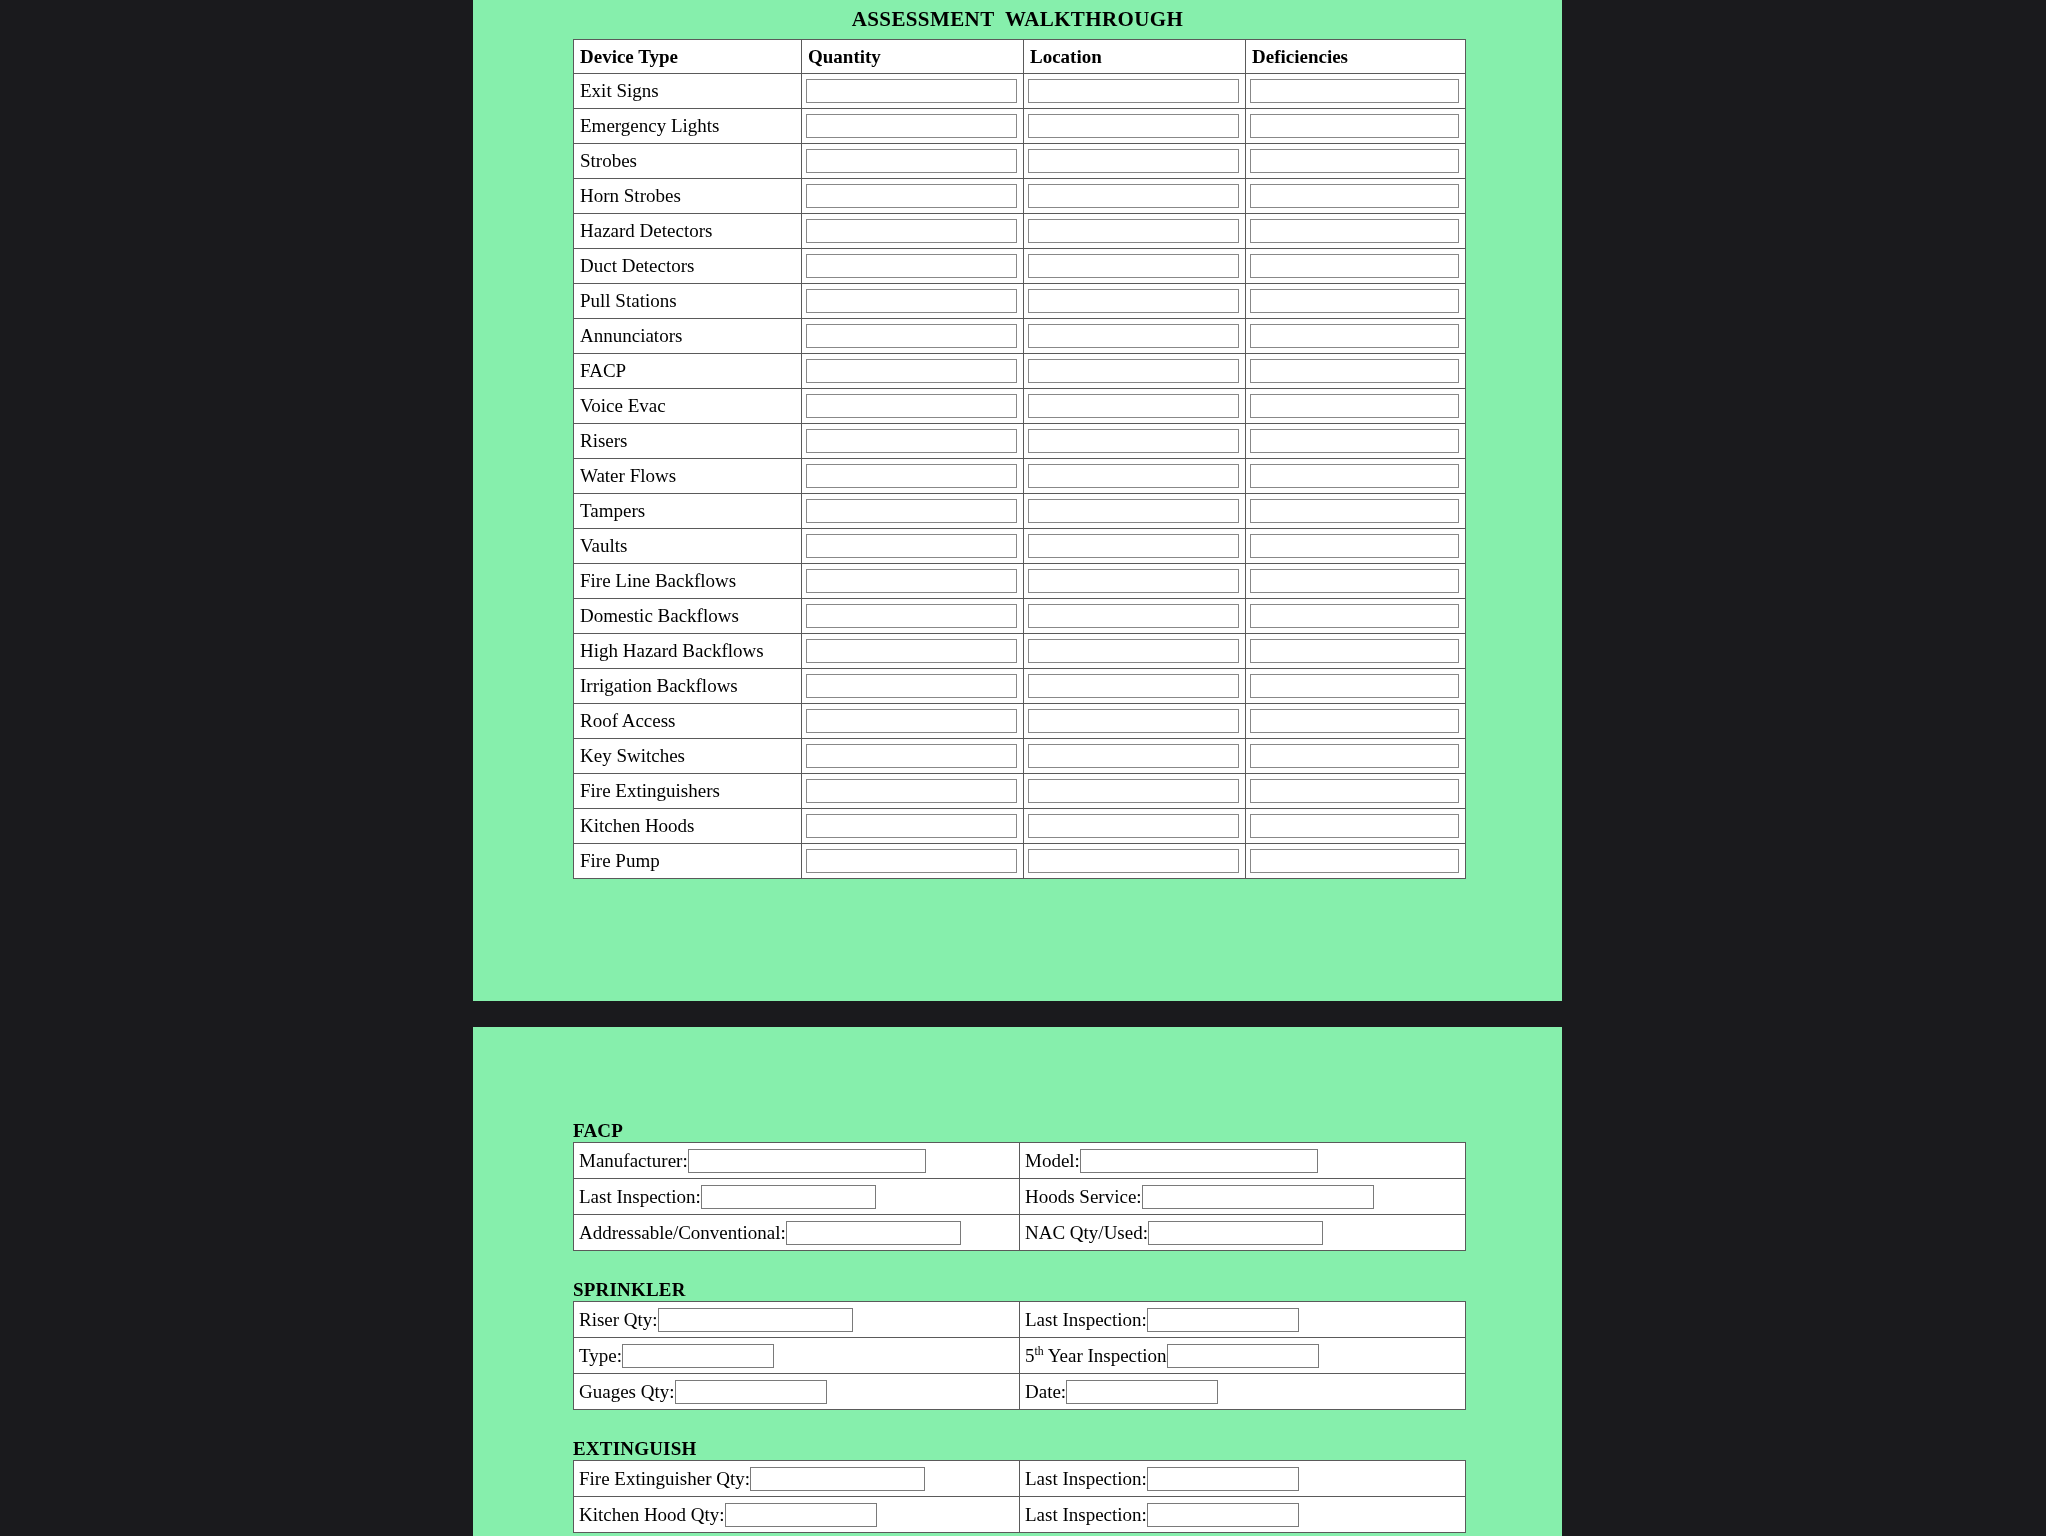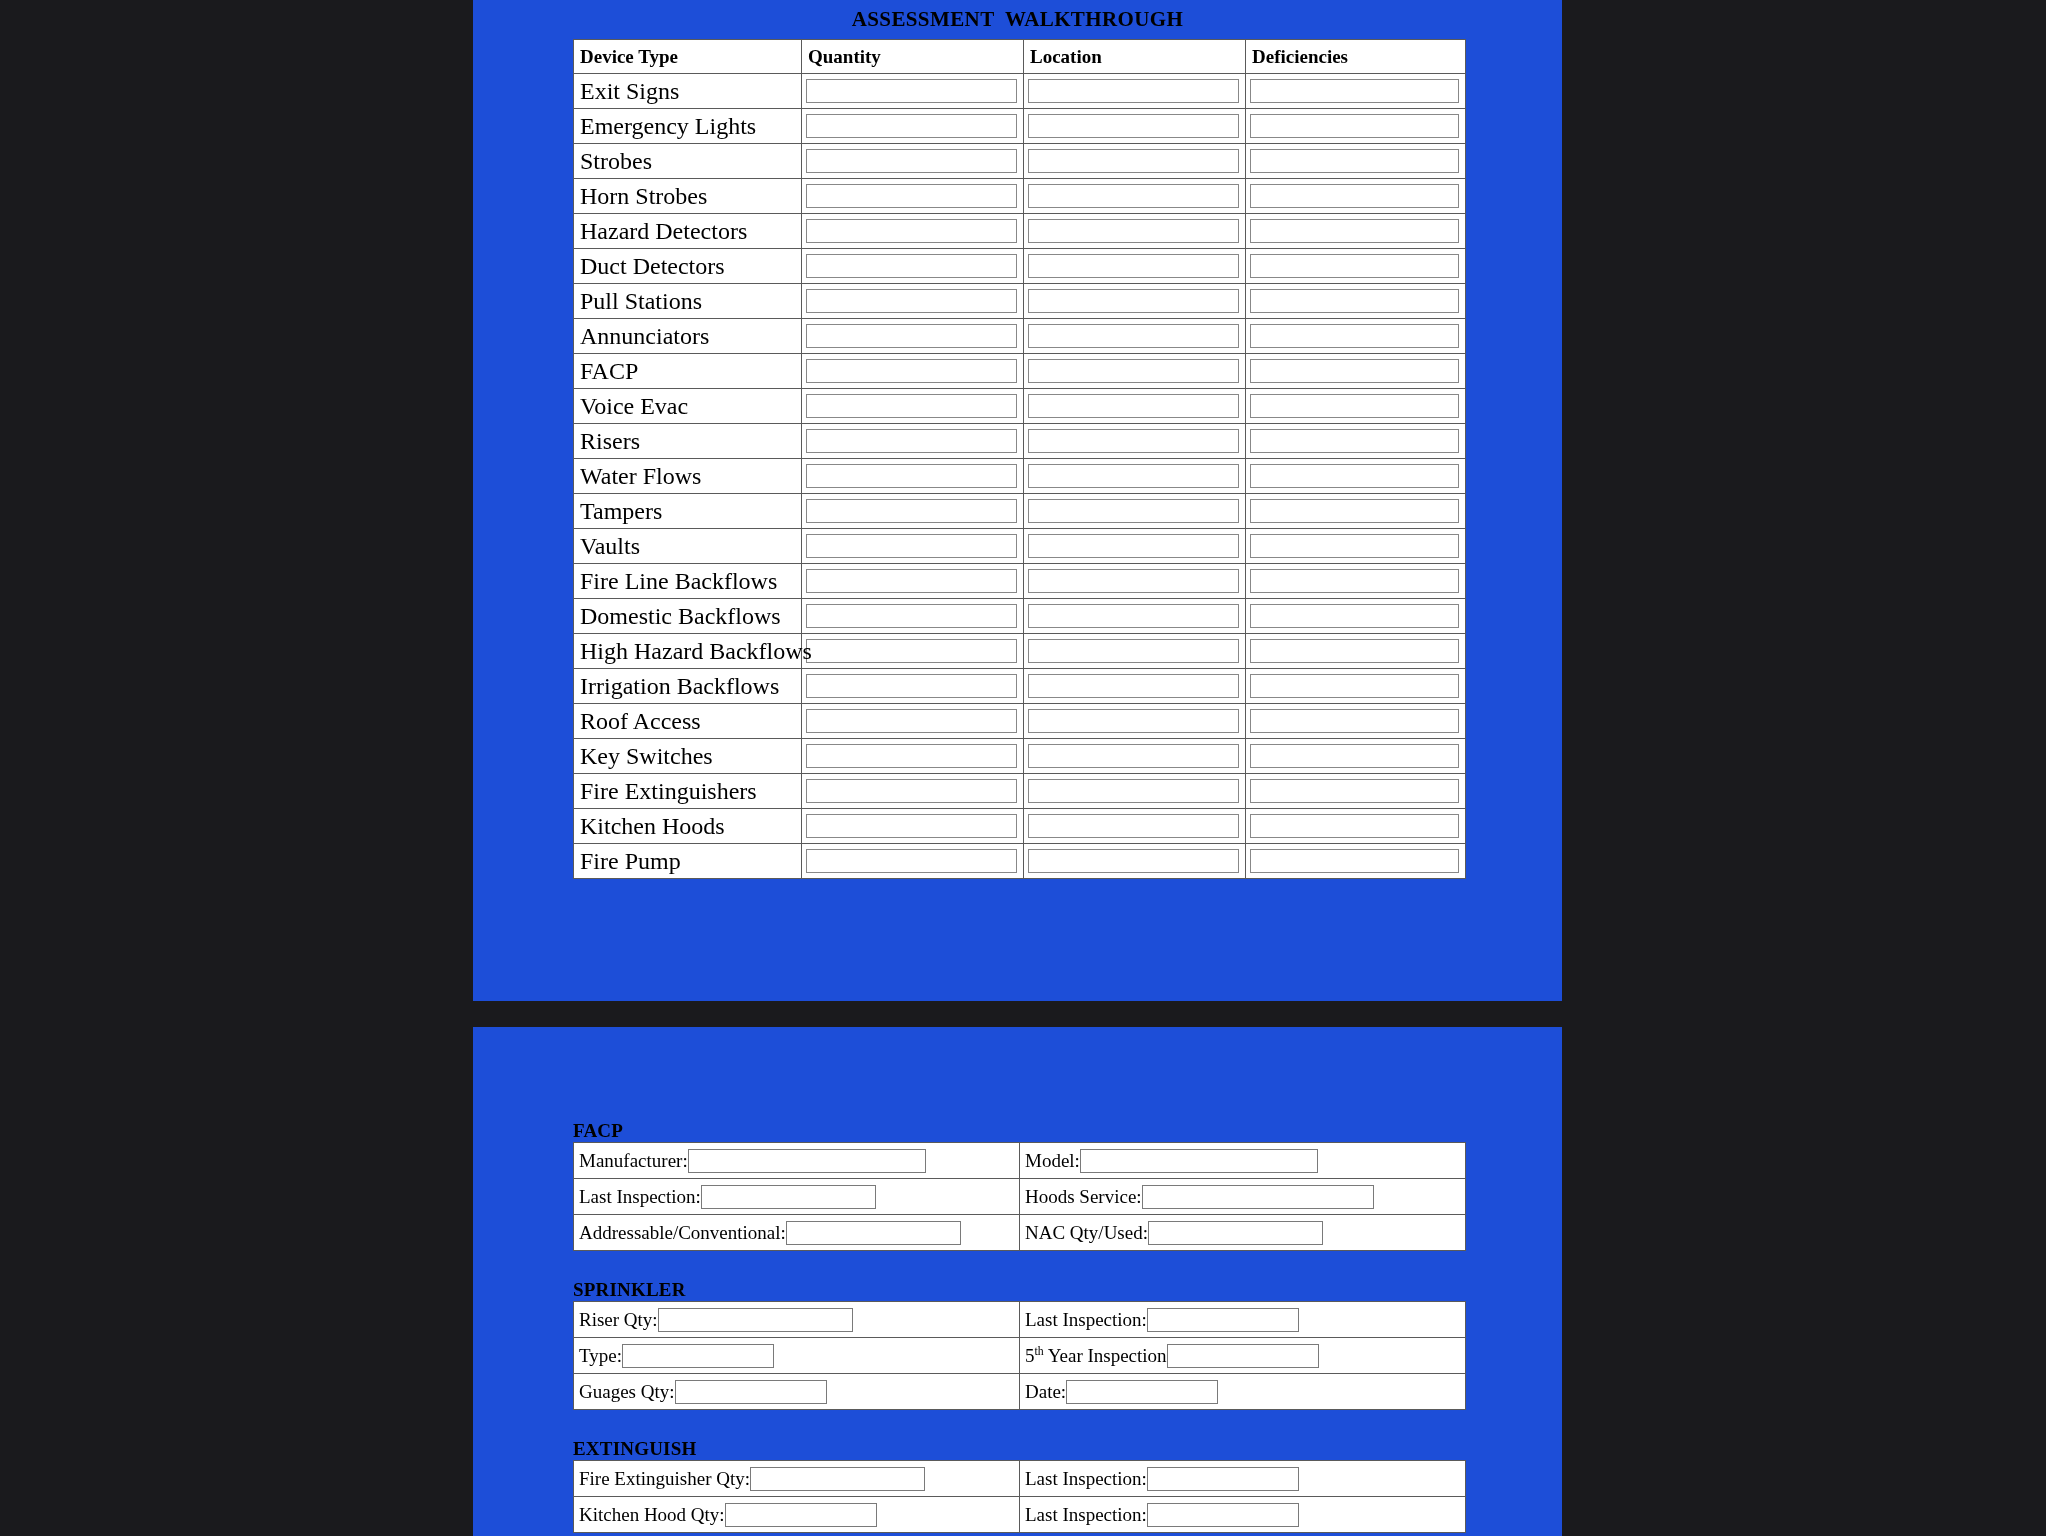--- a/index.html
+++ b/index.html
@@ -20,21 +20,21 @@
     width: 2046px;
     height: 1536px;
     background: #1a1a1d;
   }
 
   
   .page {
     position: absolute;
     left: 473px;
     width: 1089px;
-    background: #1d4ed8;
+    background: #86efac;
     box-sizing: border-box;
   }
   #page-1 { top: -1px; height: 1002px; }
   #page-2 { top: 1027px; height: 509px; }
 
   
   .doc-title {
     position: absolute;
     top: 8px;
     left: 0;
@@ -65,21 +65,21 @@
   }
   .wt-table th {
     text-align: left;
     font-size: 19px;
     font-weight: bold;
     height: 33px;
     padding: 0 0 0 6px;
     color: #000;
   }
   .wt-table td.device-cell {
-    font-size: 24px;
+    font-size: 19px;
     height: 34px;
     padding: 0 0 0 6px;
     color: #000;
     white-space: nowrap;
   }
   .wt-table td.field-cell {
     height: 34px;
     padding: 0;
   }
   .col-device { width: 228px; }

